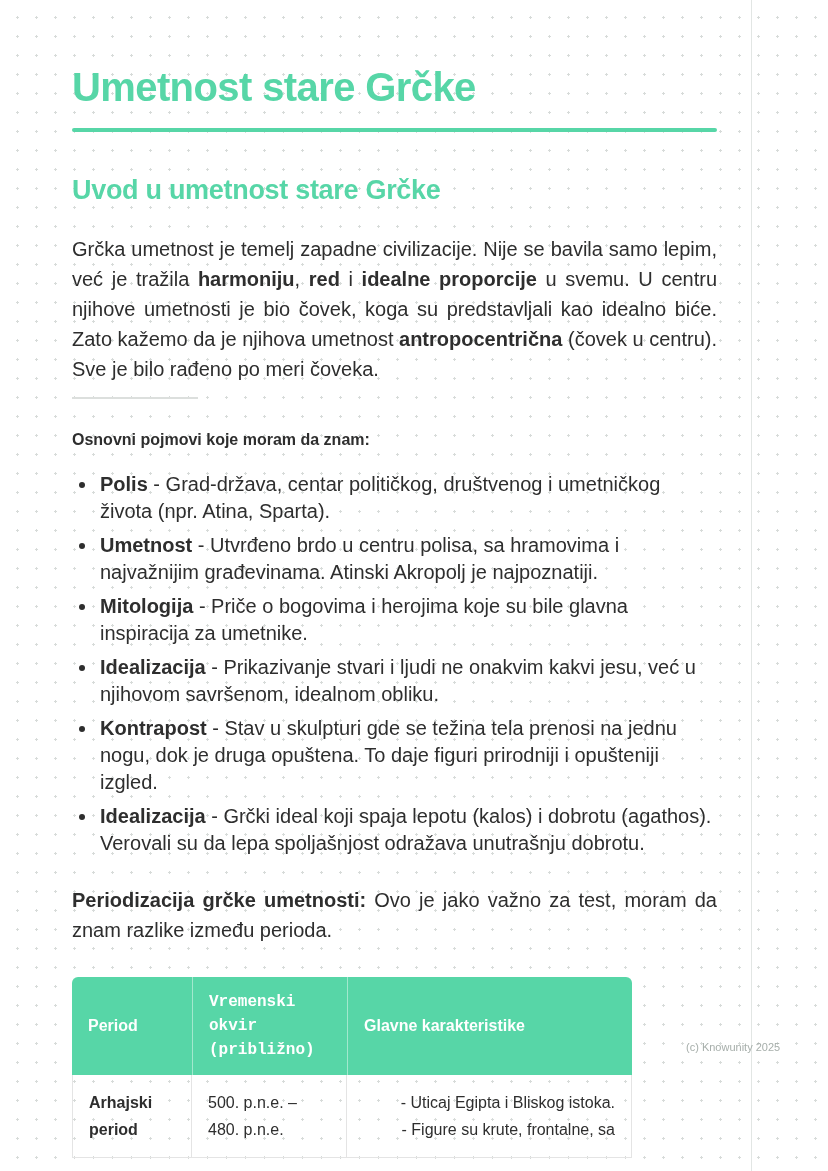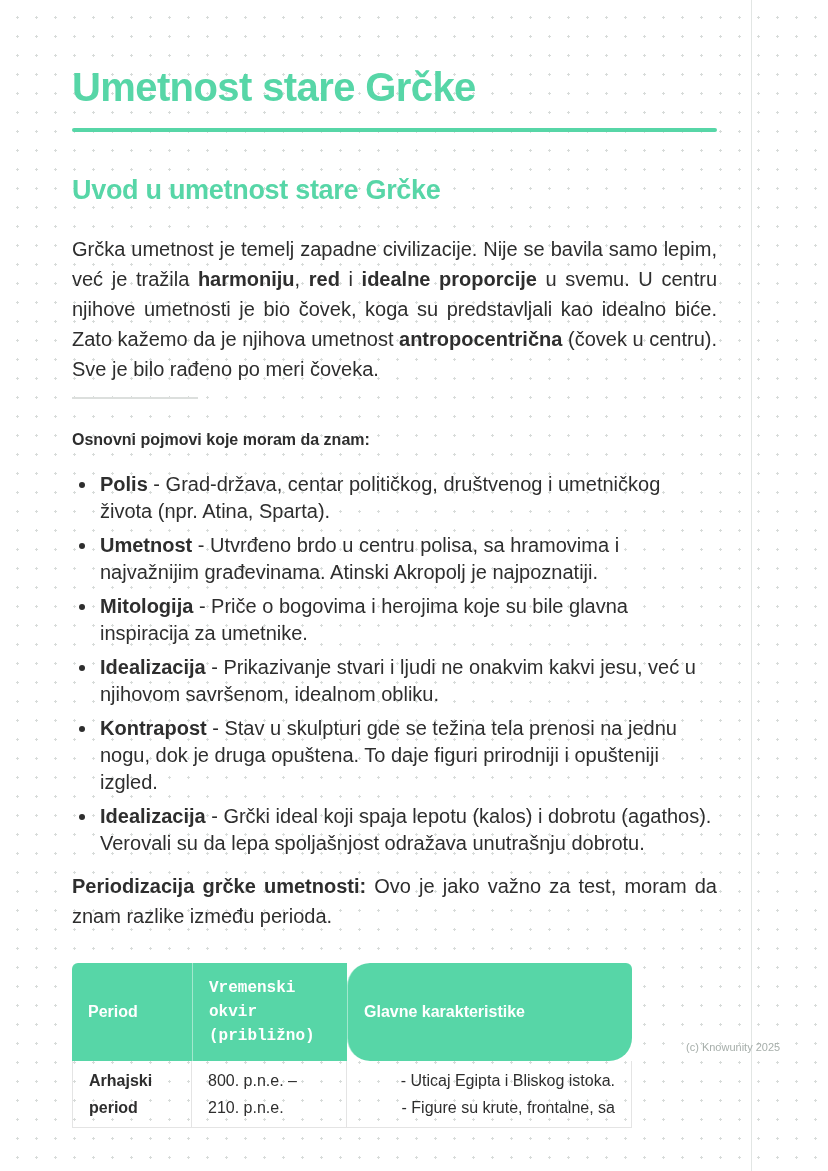--- a/index.html
+++ b/index.html
@@ -69,21 +69,21 @@
   ul.key-terms {
     margin: 22px 0 0;
     padding-left: 26px;
   }
   ul.key-terms li {
     font-size: 20px;
     line-height: 27px;
     margin-bottom: 7px;
     padding-left: 2px;
   }
-  p.periodization { margin-top: 14px; }
+  p.periodization { }
   table.periods {
     margin-top: 32px;
     width: 560px;
     border-collapse: separate;
     border-spacing: 0;
     font-size: 16px;
   }
   table.periods th {
     background: var(--accent);
     color: #ffffff;
@@ -91,23 +91,23 @@
     text-align: left;
     vertical-align: middle;
     padding: 13px 16px;
     line-height: 24px;
   }
   table.periods th + th { border-left: 1px solid rgba(255,255,255,0.45); }
   table.periods th:first-child { border-top-left-radius: 6px; }
   table.periods th:last-child  { border-top-right-radius: 6px; }
   .col-period { width: 88px; }
   .col-time   { width: 122px; font-family: Liberation Mono, monospace; }
-  .col-char   { width: 252px; border-radius: 23px; }
+  .col-char   { width: 252px; }
   table.periods td {
-    padding: 6px 16px;
+    padding: 14px 16px;
     vertical-align: top;
     line-height: 27px;
     border-bottom: 1px solid #e4e4e4;
     border-right: 1px solid #e4e4e4;
   }
   table.periods td:first-child { border-left: 1px solid #e4e4e4; }
   td.b { font-weight: 700; }
   td.pre { white-space: pre-line; text-align: right; }
   .margin-line {
     position: absolute;
@@ -157,21 +157,21 @@
     <thead>
       <tr>
         <th class="col-period">Period</th>
         <th class="col-time">Vremenski okvir (približno)</th>
         <th class="col-char">Glavne karakteristike</th>
       </tr>
     </thead>
     <tbody>
       <tr>
         <td class="b">Arhajski period</td>
-        <td>800. p.n.e. – 210. p.n.e.</td>
+        <td>500. p.n.e. – 480. p.n.e.</td>
         <td class="pre">- Uticaj Egipta i Bliskog istoka.
 - Figure su krute, frontalne, sa</td>
       </tr>
     </tbody>
   </table>
 
 </div>
 
 <div class="margin-line"></div>
 <div class="footer">(c) Knowunity 2025</div>

